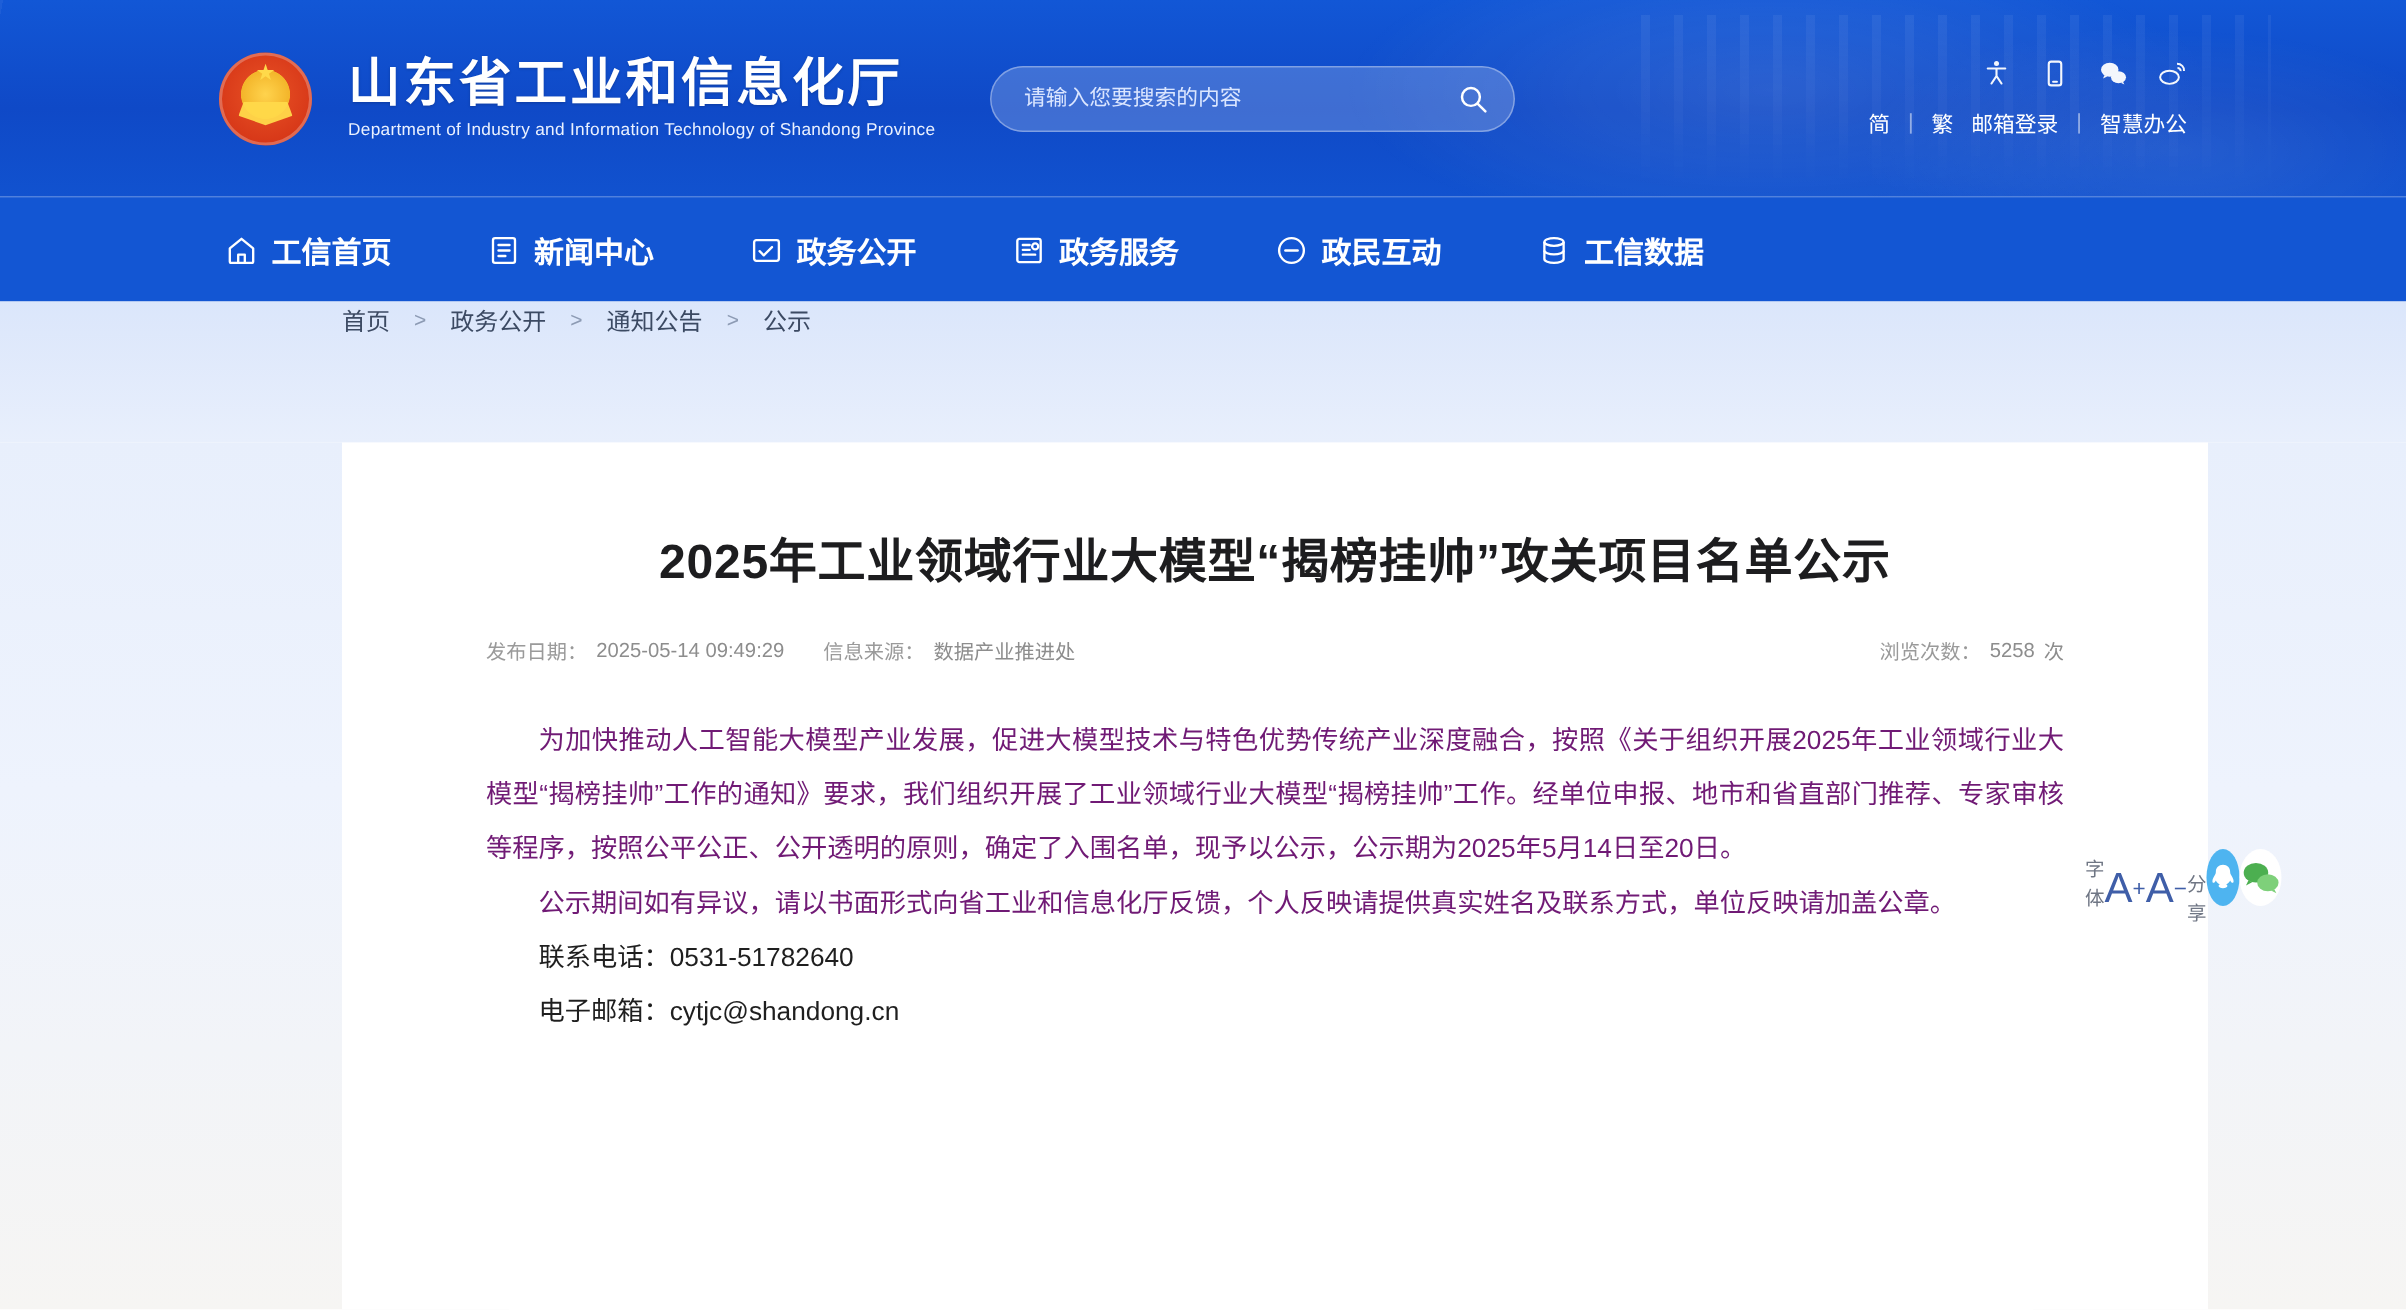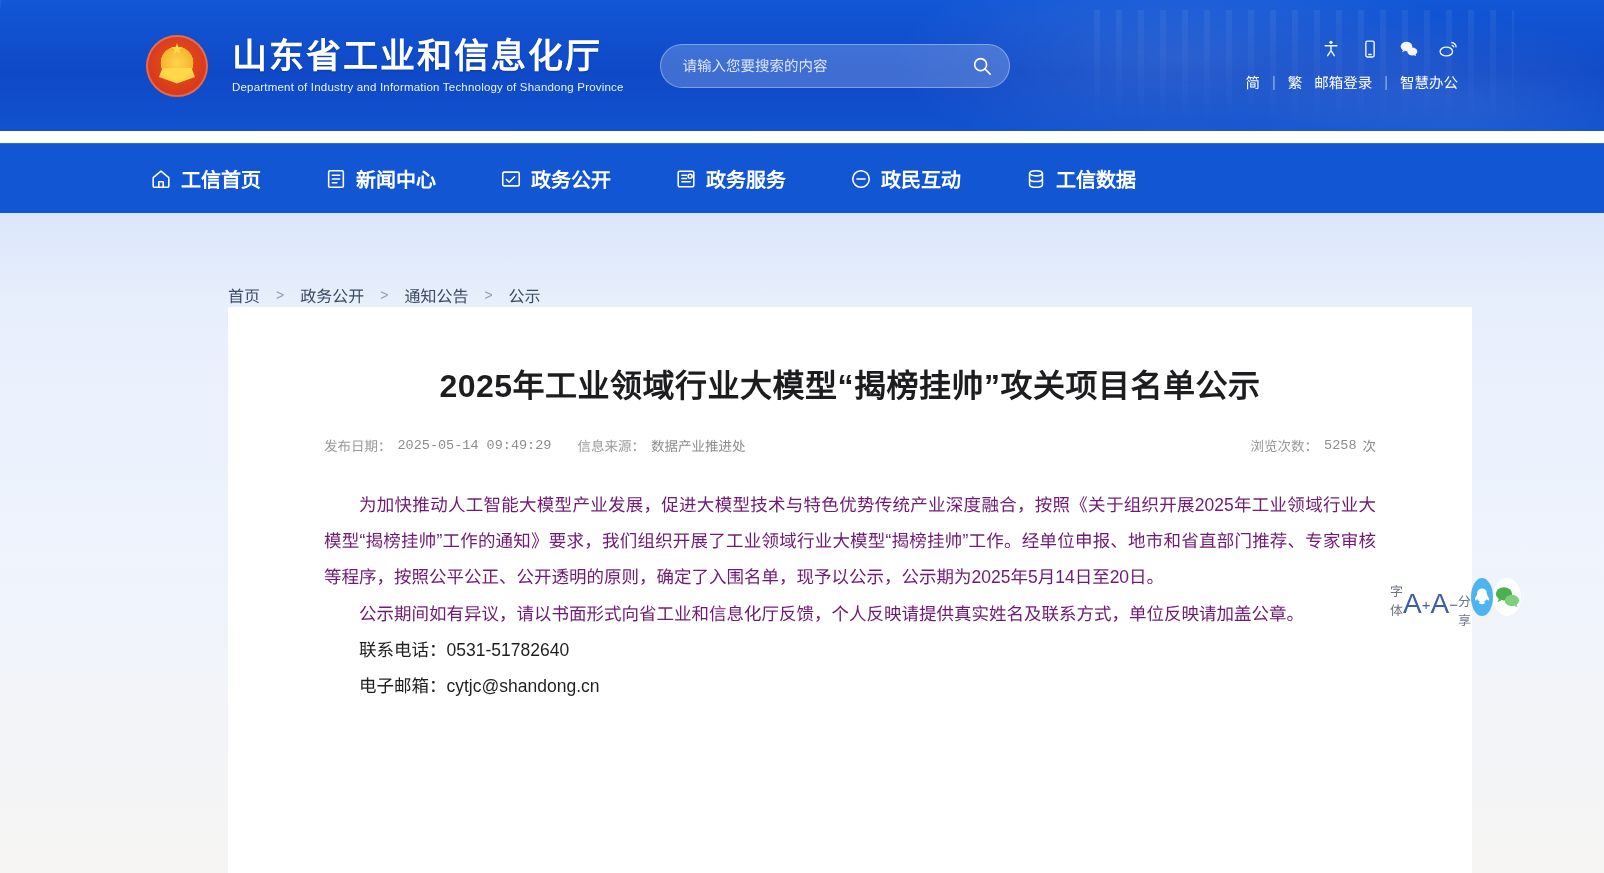--- a/index.html
+++ b/index.html
@@ -104,35 +104,34 @@
   .lang-links a { color: #fff; text-decoration: none; }
   .lang-sep { color: rgba(255,255,255,.5); }
 
   
   .nav {
     height: 70px;
     background: #1356d3;
     border-top: 1px solid rgba(255,255,255,.12);
     display: flex; align-items: center;
     padding: 0 150px;
-    margin-top: 12px;
   }
   .nav-inner { display: flex; align-items: center; gap: 64px; width: 100%; }
   .nav-item {
     display: flex; align-items: center; gap: 9px;
     color: #fff; font-size: 20px; font-weight: 700;
     text-decoration: none; cursor: pointer; white-space: nowrap;
   }
   .nav-item .nicon { width: 22px; height: 22px; display: block; }
 
   
   .crumb-band {
     height: 94px;
     background: linear-gradient(180deg, #dbe6fb 0%, #e8effc 100%);
-    display: flex; align-items: flex-end;
+    display: flex; align-items: flex-start;
     padding: 0 228px;
   }
   .crumb { display: flex; align-items: center; gap: 16px; font-size: 16px; color: #3c4a63; }
   .crumb a { color: #3c4a63; text-decoration: none; }
   .crumb .sep { color: #8d9bb4; font-size: 14px; }
 
   
   .page-bg {
     position: relative;
     height: calc(873px - 131px - 70px - 94px);
@@ -146,21 +145,20 @@
   }
   .article-title {
     font-size: 32px; font-weight: 700; color: #1d1d1f;
     text-align: center; line-height: 1.45; letter-spacing: .5px;
   }
   .meta-row {
     margin-top: 26px;
     display: flex; align-items: center;
     font-size: 13.5px; color: #8d8d8d;
     padding-bottom: 14px;
-    font-family: Liberation Mono, monospace;
   }
   .meta-label { color: #9a9a9a; }
   .meta-val { color: #8d8d8d; margin-left: 6px; }
   .meta-group { display: flex; align-items: center; }
   .meta-group + .meta-group { margin-left: 26px; justify-content: space-between; }
   .meta-spacer { flex: 1 1 auto; }
   .meta-count { color: #8d8d8d; margin-left: 6px; }
 
   .article-body { margin-top: 18px; }
   .article-body p {

